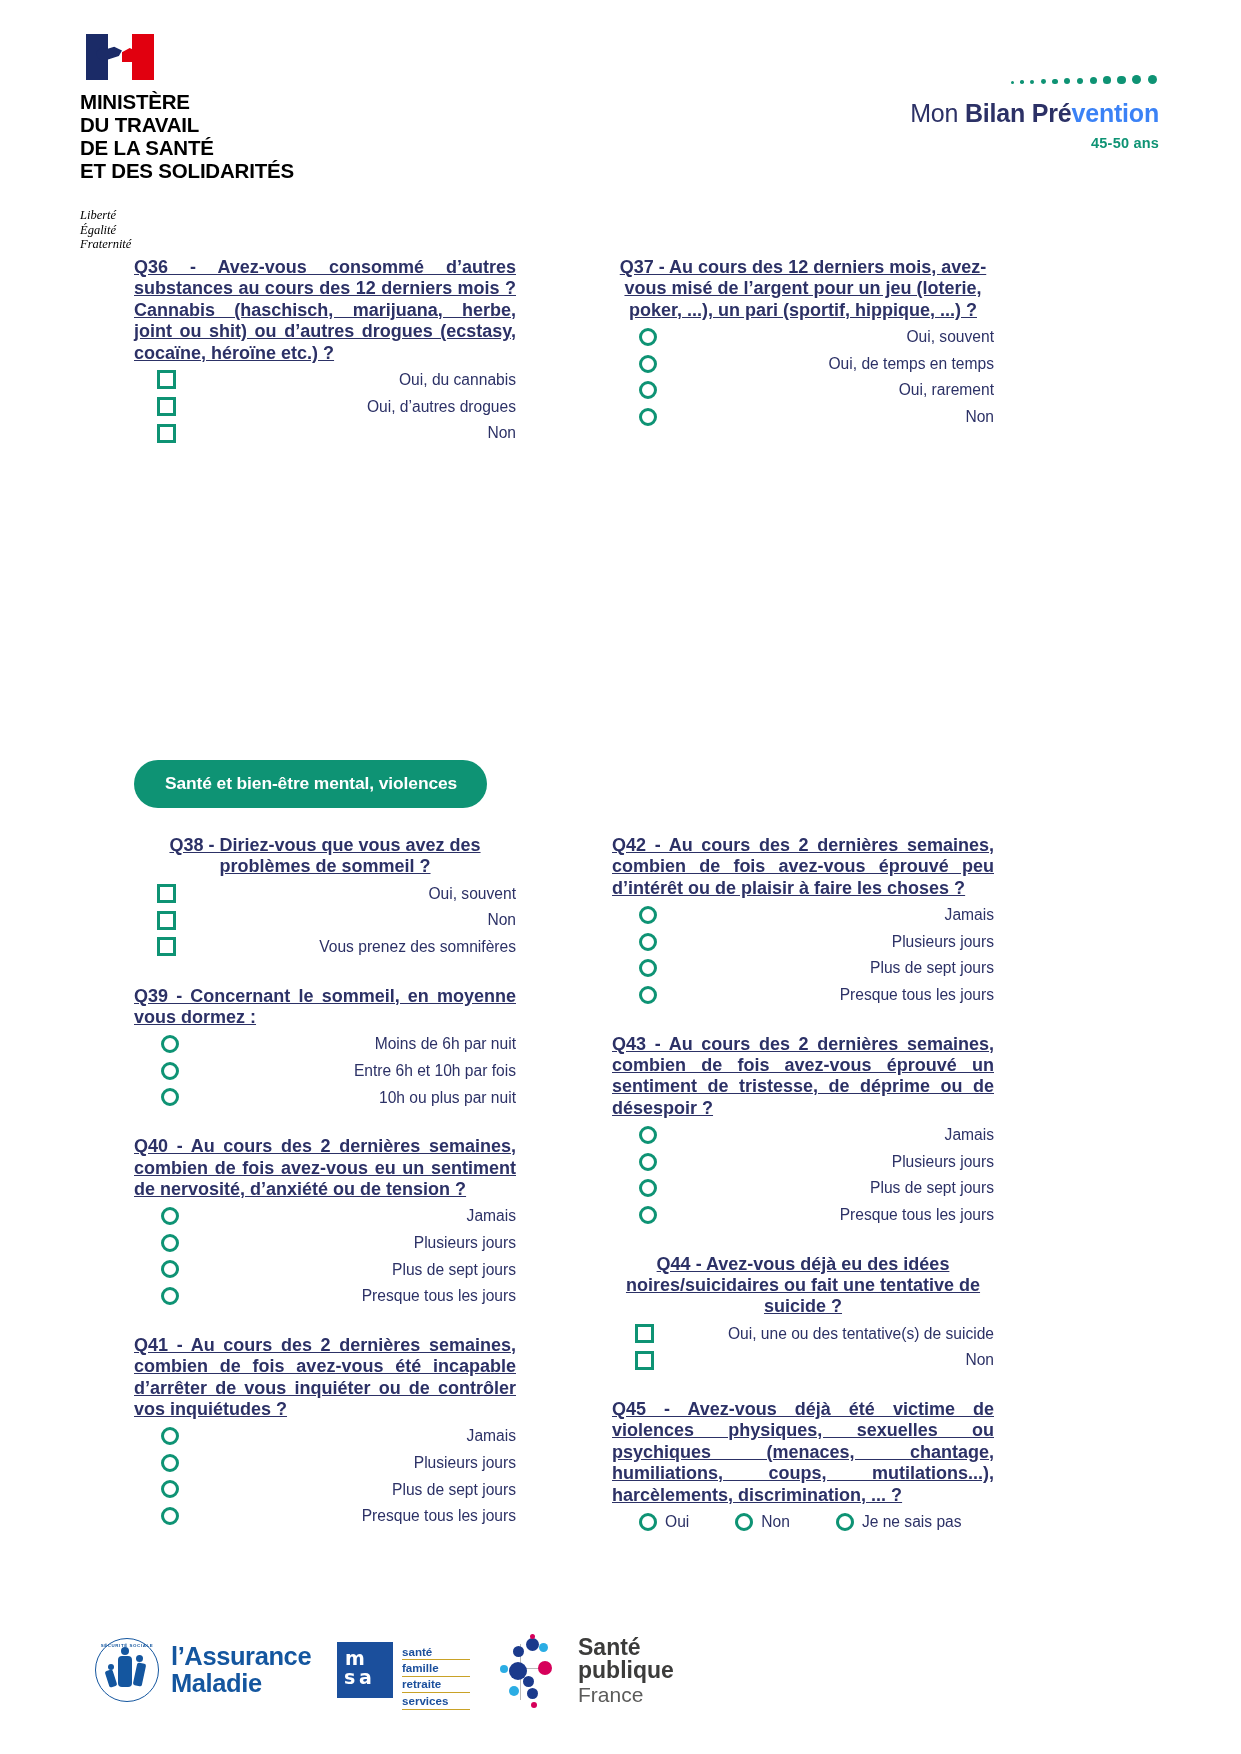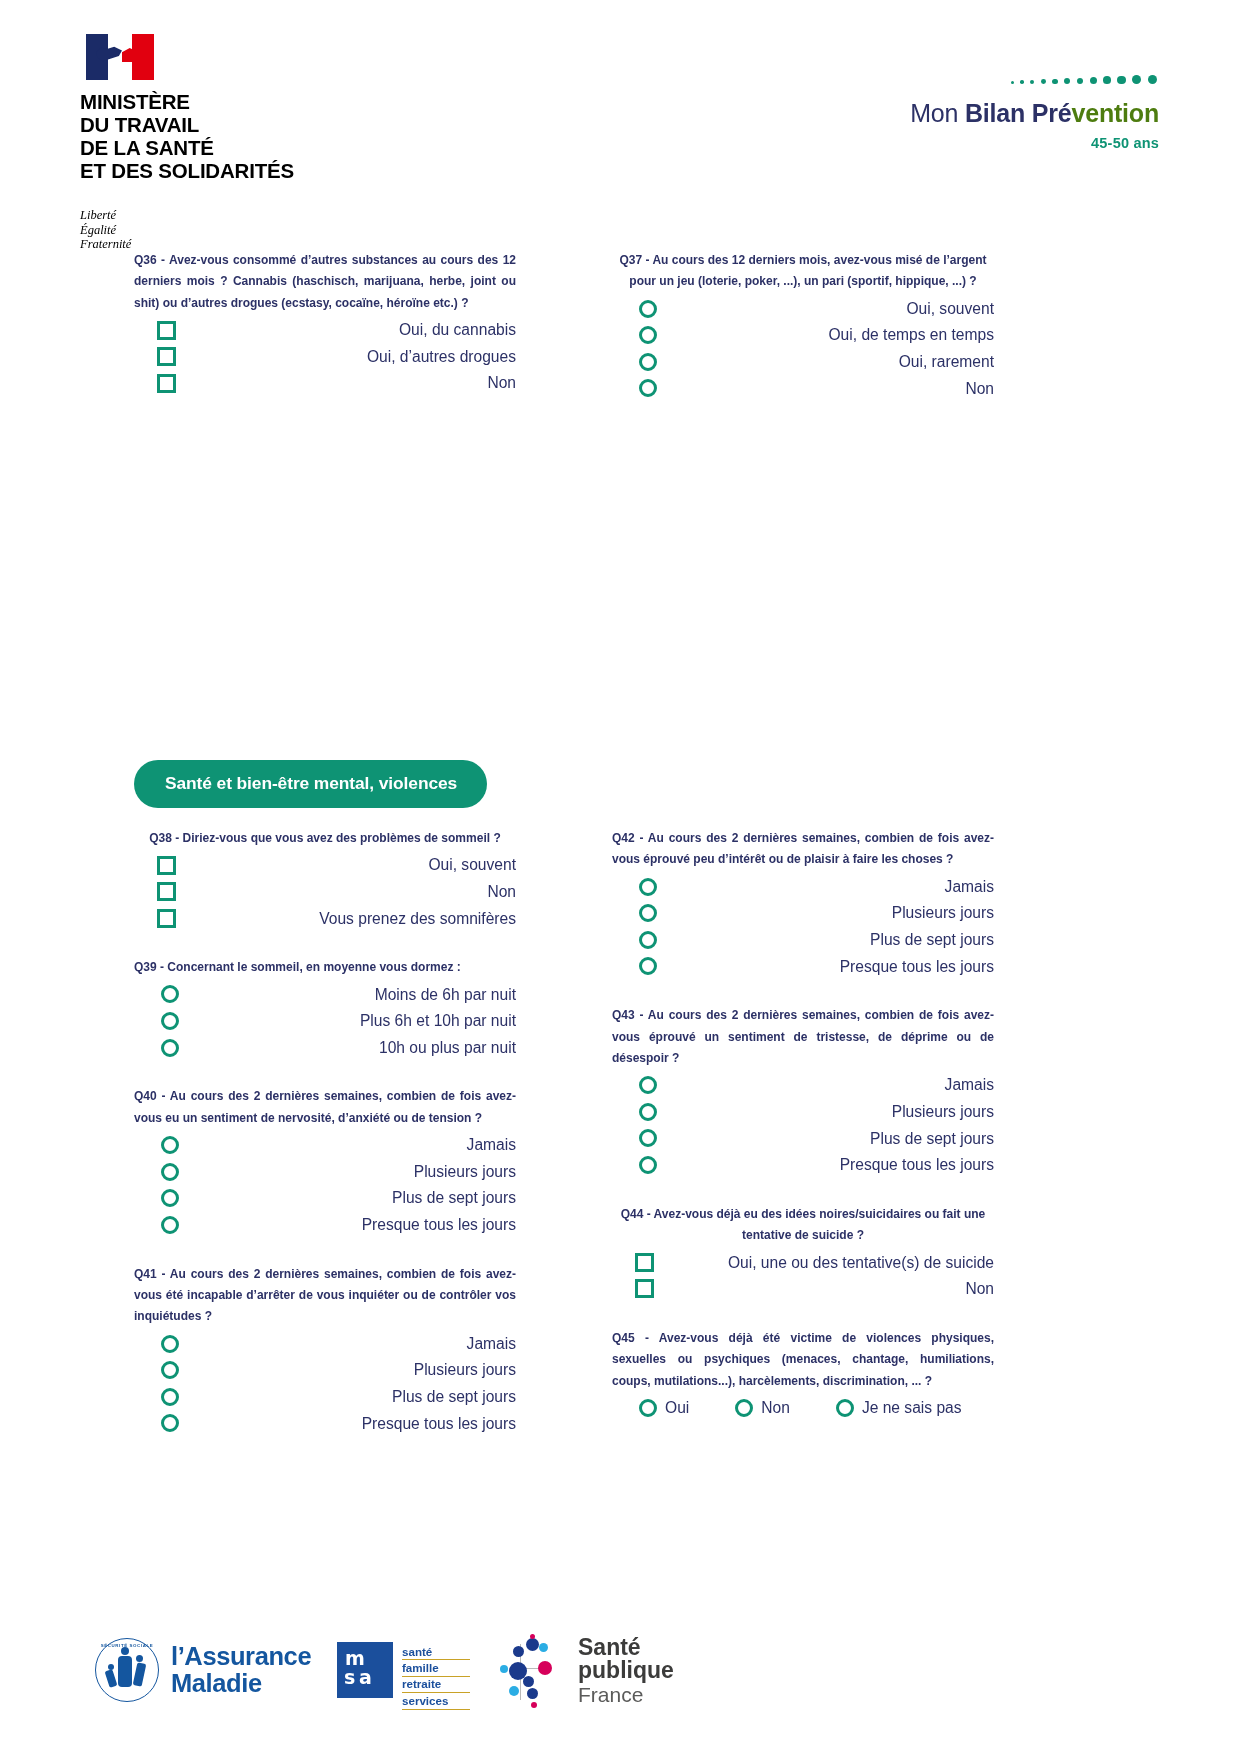--- a/index.html
+++ b/index.html
@@ -101,21 +101,21 @@
     background: #0E9374;
   }
   .brand-title {
     font-size: 25px;
     letter-spacing: -0.2px;
     line-height: 30px;
     white-space: nowrap;
   }
   .brand-title .light { color: #2C3166; font-weight: normal; text-align: center; }
   .brand-title .bold  { color: #2C3166; font-weight: bold; }
-  .brand-title .green { color: #4d7c0f; font-weight: bold; }
+  .brand-title .green { color: #3b82f6; font-weight: bold; }
   .brand-age {
     margin-top: 7px;
     font-size: 14.5px;
     font-weight: bold;
     color: #0E9374;
     letter-spacing: 0.2px;
   }
 
   
   .content {
@@ -127,27 +127,28 @@
   .col {
     position: absolute;
     width: 382px;
   }
   .col-left  { left: 134px; top: 0; }
   .col-right { left: 612px; top: 0; }
 
   
   .qblock { margin-bottom: 26px; }
   .qtext {
-    font-size: 12px;
+    font-size: 18px;
     font-weight: bold;
     line-height: 21.4px;
     color: #2C3166;
     text-align: justify;
     text-justify: inter-word;
-    margin: 0 0 3px 0;
+    margin: 7px 0 3px 0;
+    text-decoration: underline;
   }
   .qtext.nojust { text-align: center; }
 
   .options { margin: 0; padding: 0; list-style: none; }
   .opt {
     display: flex;
     align-items: center;
     margin: 0 0 1px 0;
     font-size: 15.6px;
     line-height: 25.6px;
@@ -391,21 +392,21 @@
 
     <div class="qblock">
       <p class="qtext">Q39 - Concernant le sommeil, en moyenne vous dormez :</p>
       <ul class="options">
         <li class="opt indent-a">
           <span class="circ"></span>
           <span class="opt-label">Moins de 6h par nuit</span>
         </li>
         <li class="opt indent-a">
           <span class="circ"></span>
-          <span class="opt-label">Plus 6h et 10h par nuit</span>
+          <span class="opt-label">Entre 6h et 10h par fois</span>
         </li>
         <li class="opt indent-a">
           <span class="circ"></span>
           <span class="opt-label">10h ou plus par nuit</span>
         </li>
       </ul>
     </div>
 
     <div class="qblock">
       <p class="qtext">Q40 - Au cours des 2 dernières semaines, combien de fois avez-vous eu un sentiment de nervosité, d’anxiété ou de tension ?</p>

